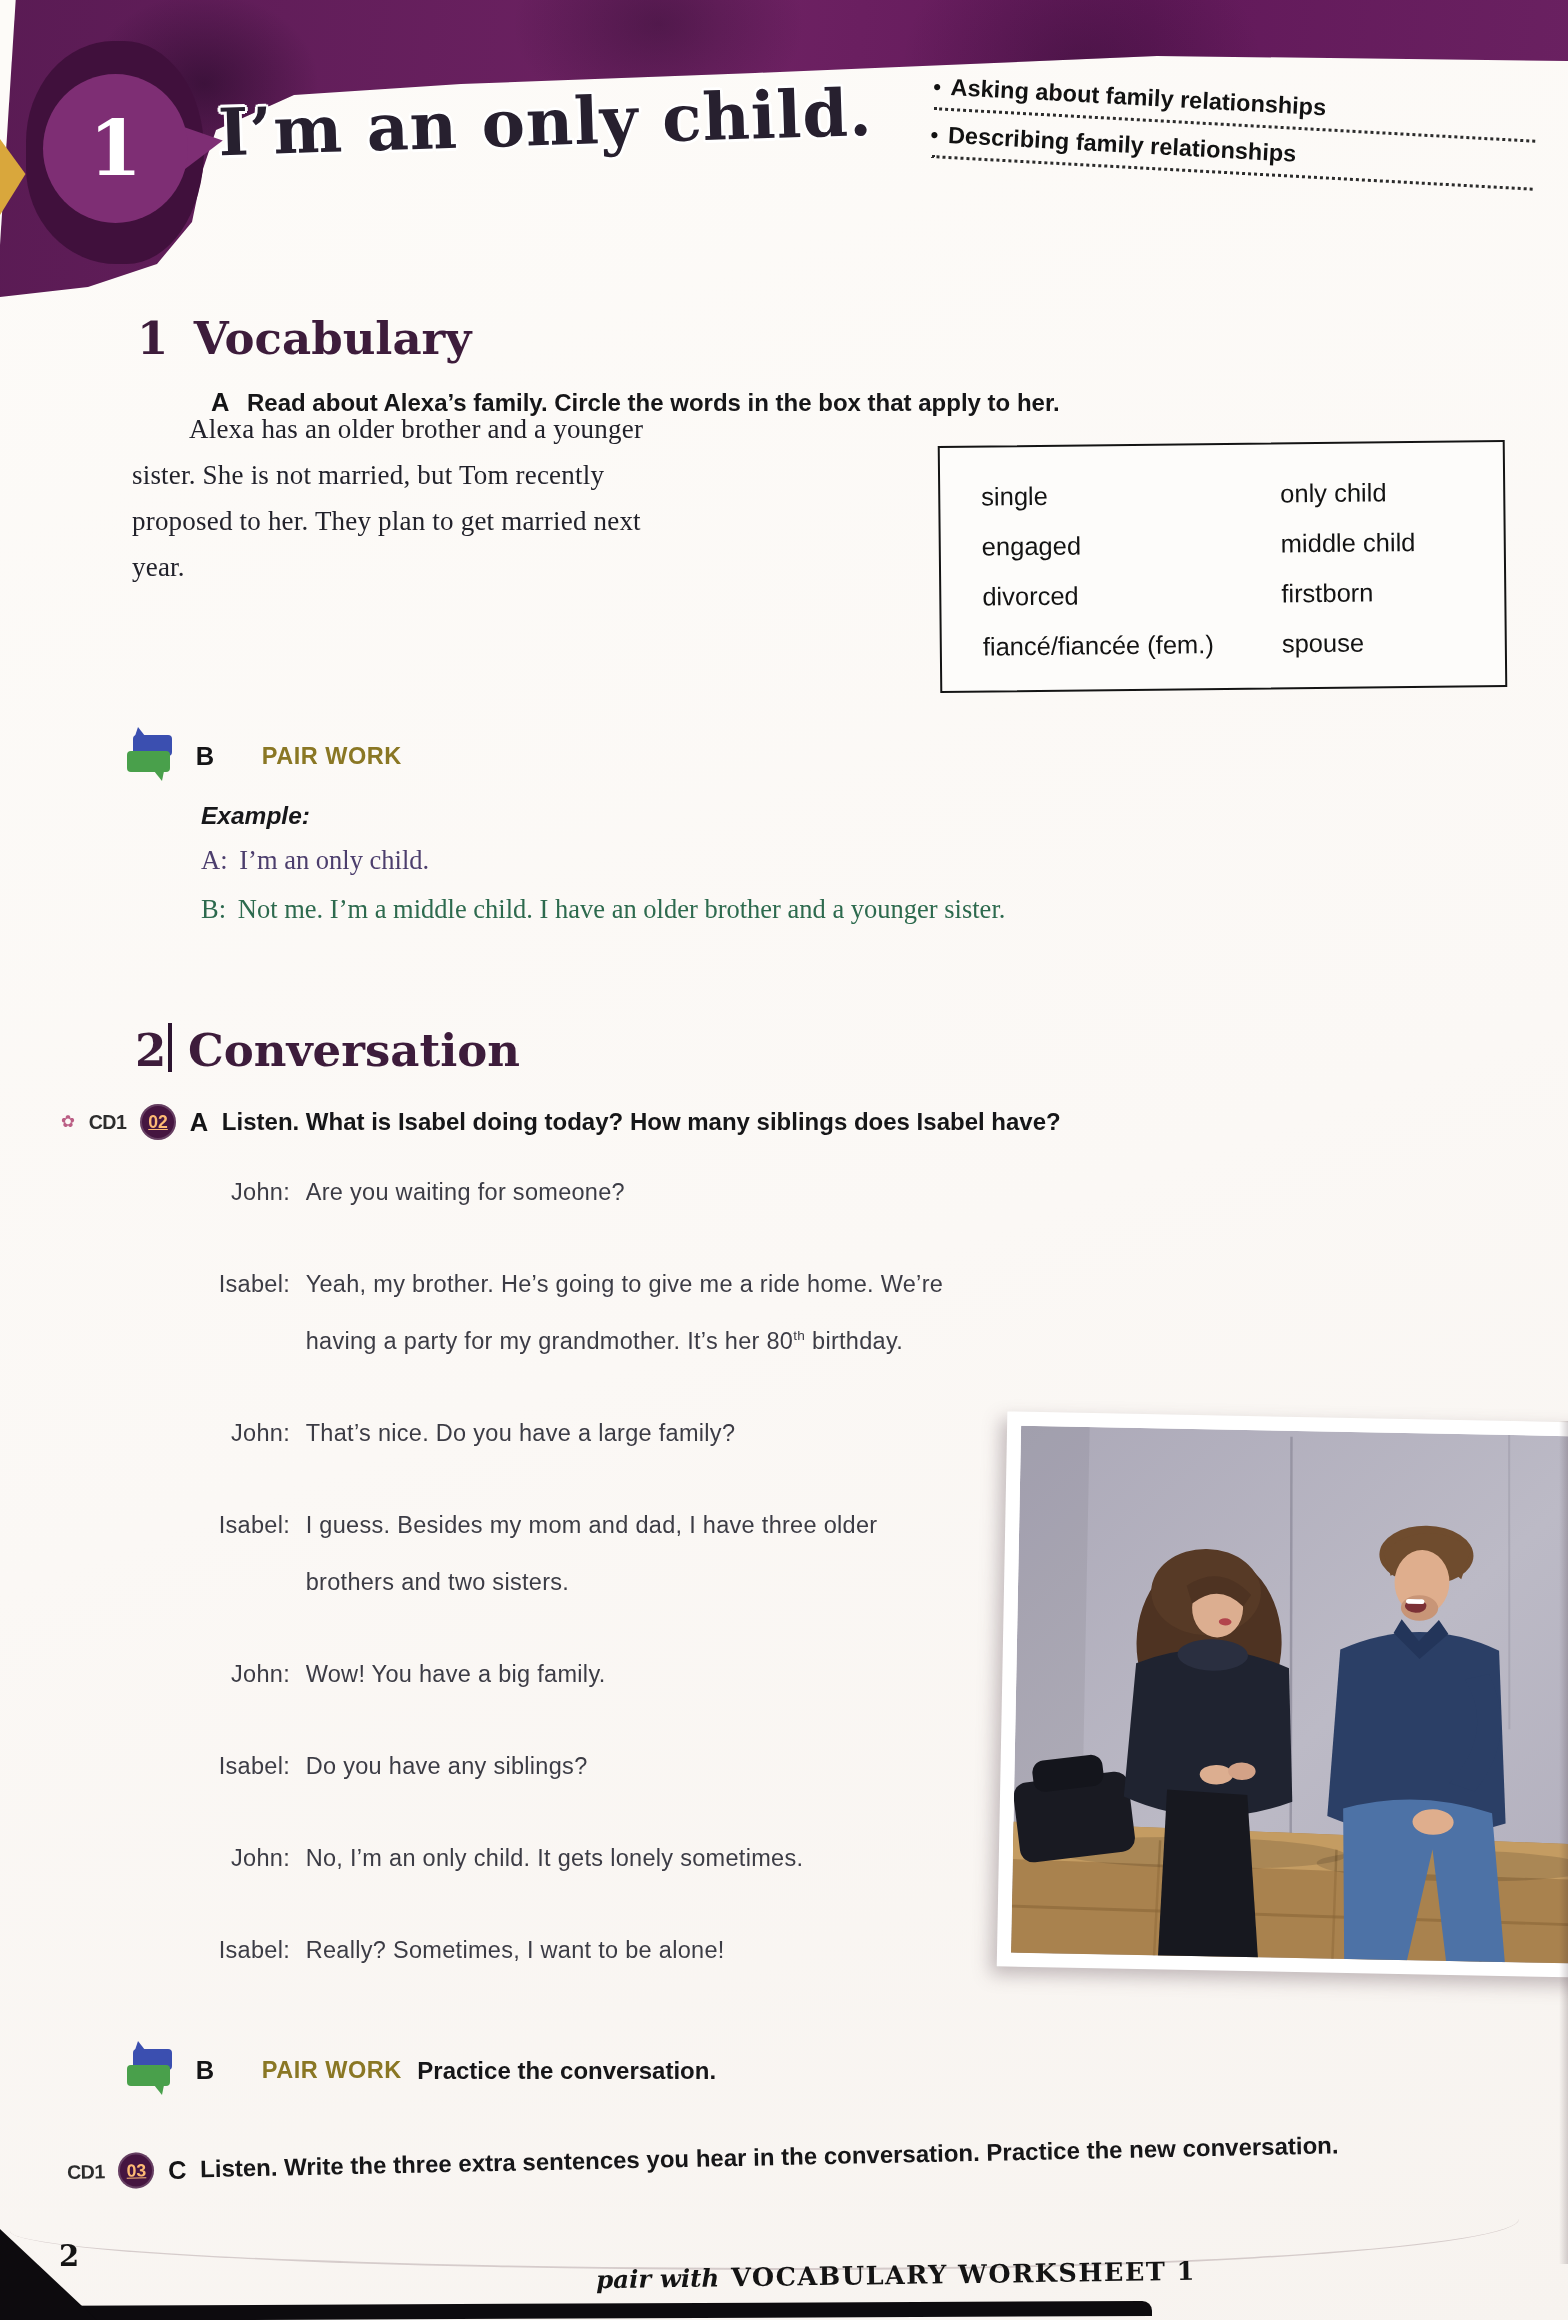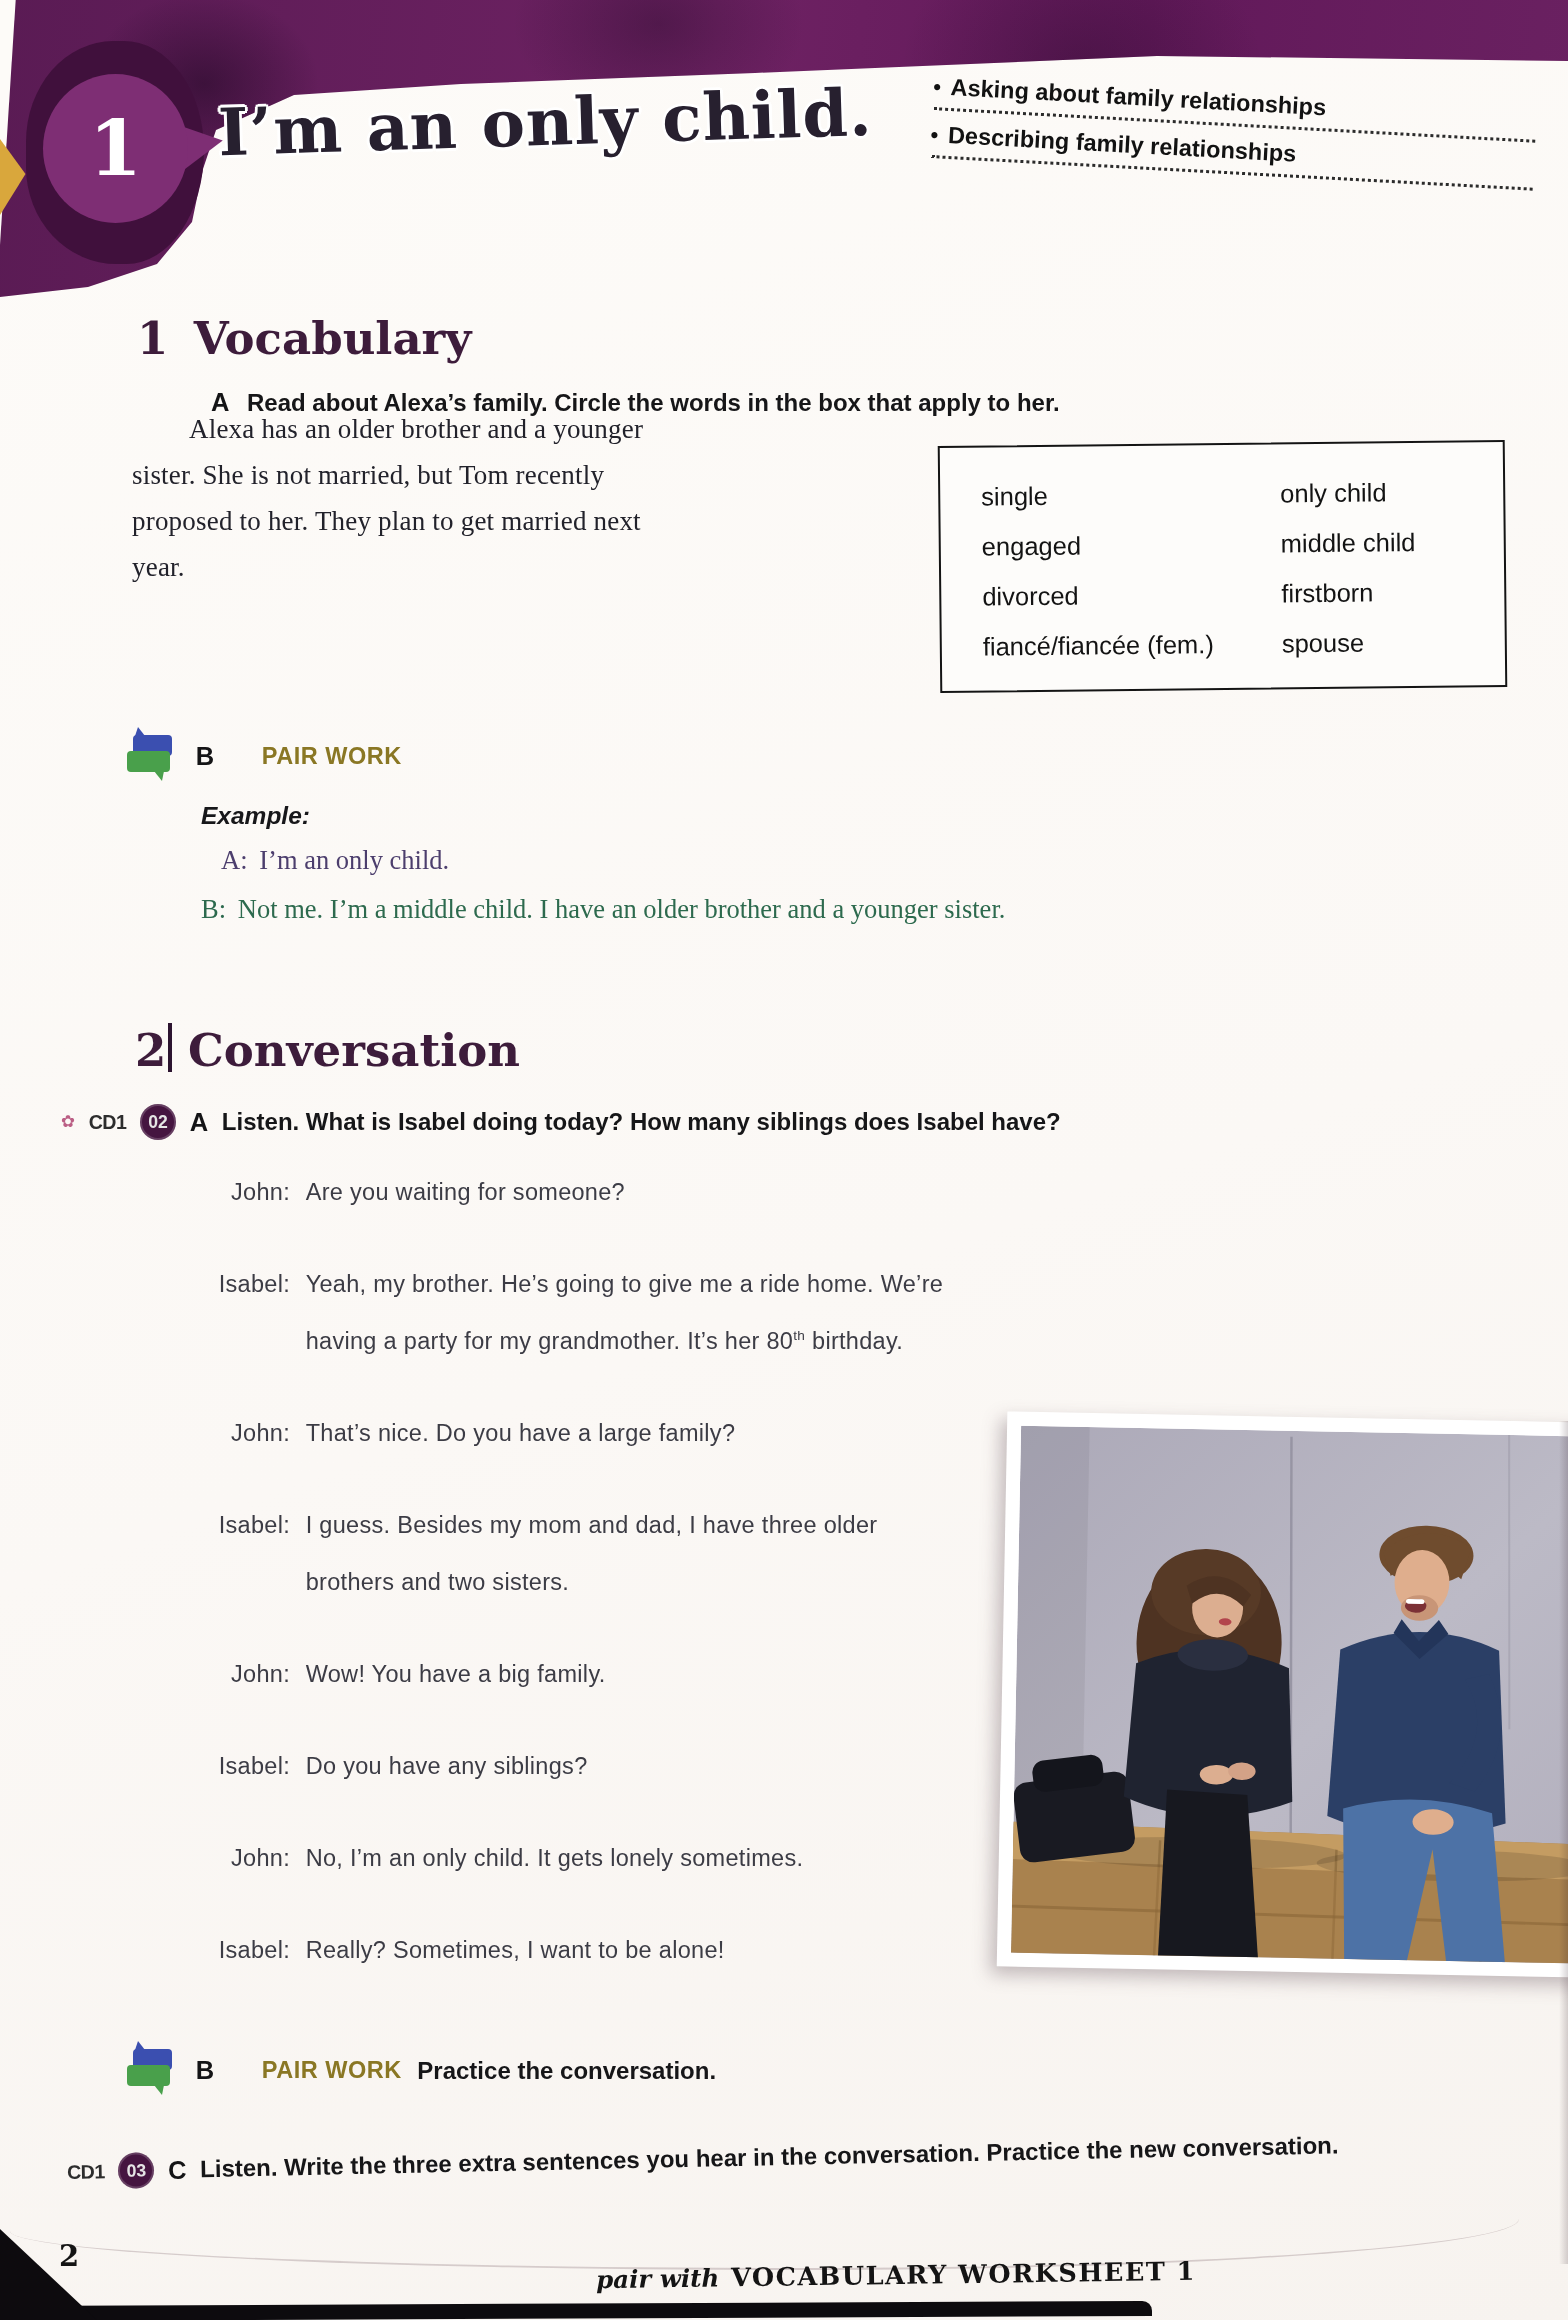--- a/index.html
+++ b/index.html
@@ -86,33 +86,34 @@
   .pw-bubble-green{position:absolute;top:17.6px;left:2px;width:43px;height:21.6px;border-radius:3.9px;
     background:var(--accent-green-bubble,#49a04b);}
   .pw-bubble-green::after{content:"";position:absolute;right:5.9px;bottom:-8.8px;
     border-left:8.8px solid transparent;border-right:2.9px solid transparent;
     border-top:10.8px solid var(--accent-green-bubble,#49a04b);}
   .pw-tag{font:700 23.5px "Liberation Sans",sans-serif;color:var(--pairwork-gold,#8a7724);
     letter-spacing:0.5px;margin-left:32px;}
   .example-label{font:italic 700 24.5px "Liberation Sans",sans-serif;color:#17171a;text-align:center;}
   .example-line{font:26.5px "Liberation Serif",serif;white-space:nowrap;}
   .example-line .ex-spk{margin-right:11.8px;}
-  .example-a{color:var(--example-a,#4c3e6d);margin-left:20px;}
+  .example-a{color:var(--example-a,#4c3e6d);}
   .example-b{color:var(--example-b,#2d6a4e);}
 
   
   .cd-row{display:flex;align-items:center;gap:13.7px;white-space:nowrap;z-index:6;}
   .sparkle{font-size:16.7px;color:#bb5f85;line-height:1;}
   .cd-label{font:700 19.6px "Liberation Sans",sans-serif;color:#2d2d2d;letter-spacing:-0.5px;}
   .track-badge{
     width:36px;height:36px;border-radius:50%;flex:0 0 auto;
-    background:var(--badge-purple,#451540);color:#e5e5e5;
+    background:var(--badge-purple,#451540);color:#fdba74;
     display:flex;align-items:center;justify-content:center;
     font:700 17.6px "Liberation Sans",sans-serif;
     box-shadow:inset 0 0 0 2px rgba(255,255,255,.18);
+    text-decoration:underline;
   }
   .dialogue{top:1164px;left:125px;z-index:5;}
   .turn{display:flex;margin-bottom:35px;}
   .spk{width:165px;text-align:right;padding-right:15.7px;white-space:nowrap;
     font:23.5px/57px "Liberation Sans",sans-serif;color:#3c3c45;letter-spacing:0.3px;}
   .utt .line{font:23.5px/57px "Liberation Sans",sans-serif;color:#3c3c45;
     letter-spacing:0.3px;white-space:nowrap;}
   .utt sup{font-size:.58em;line-height:0;}
 
   

